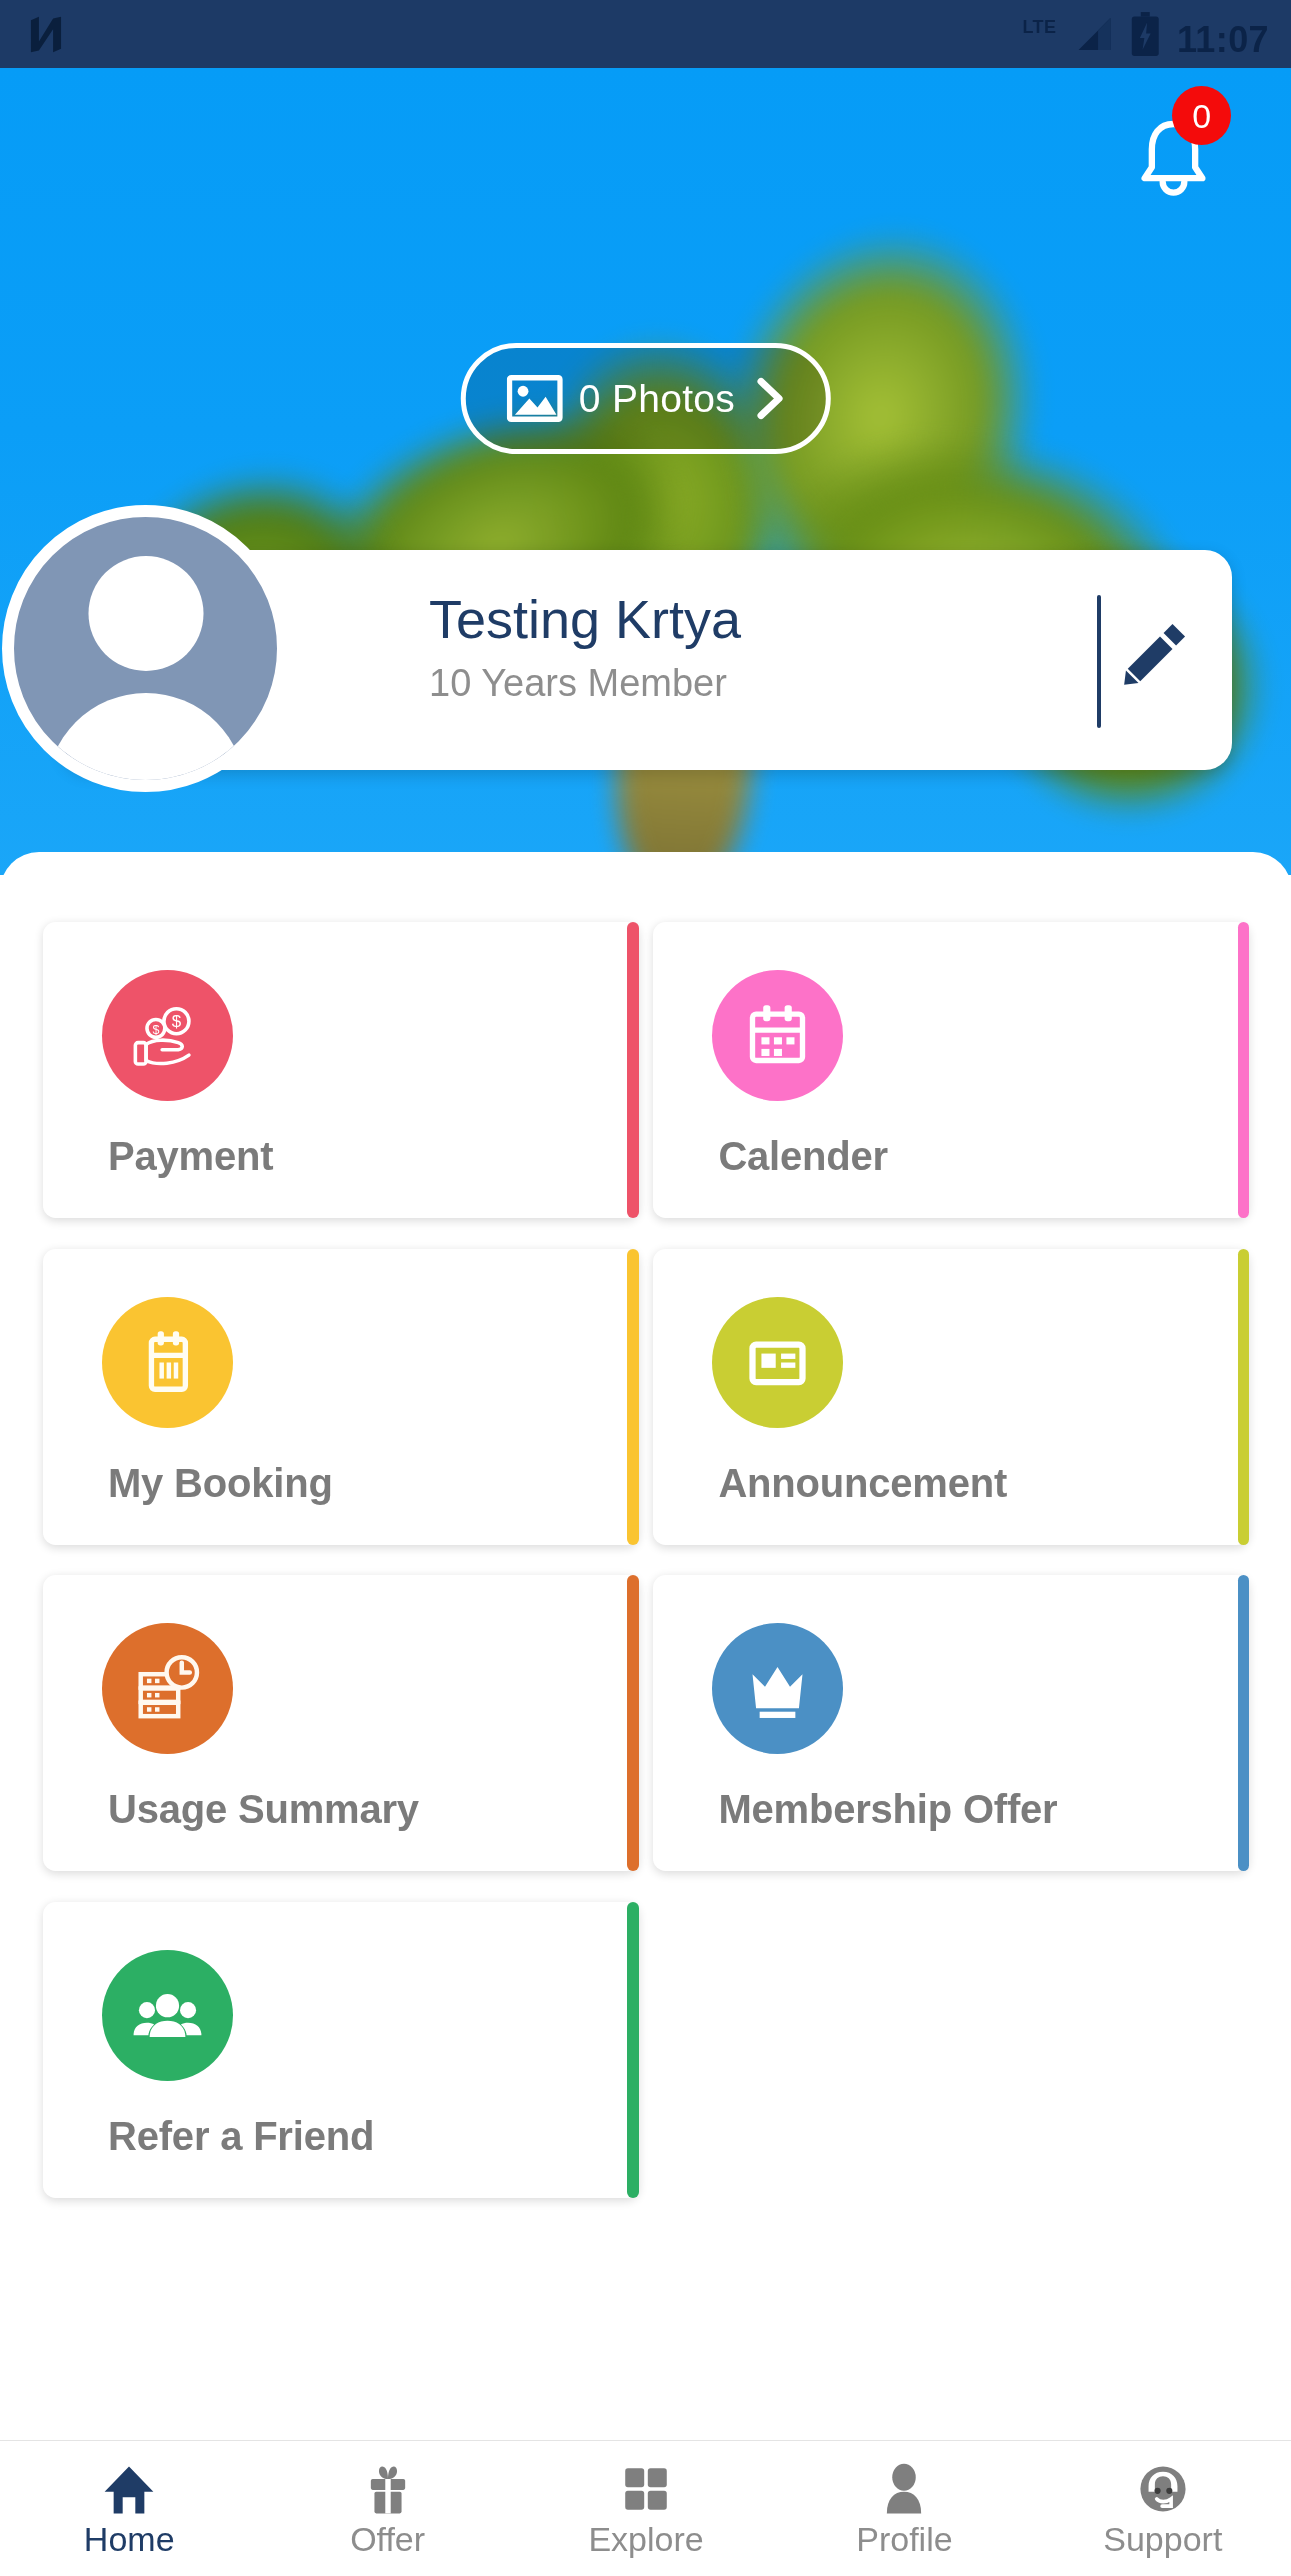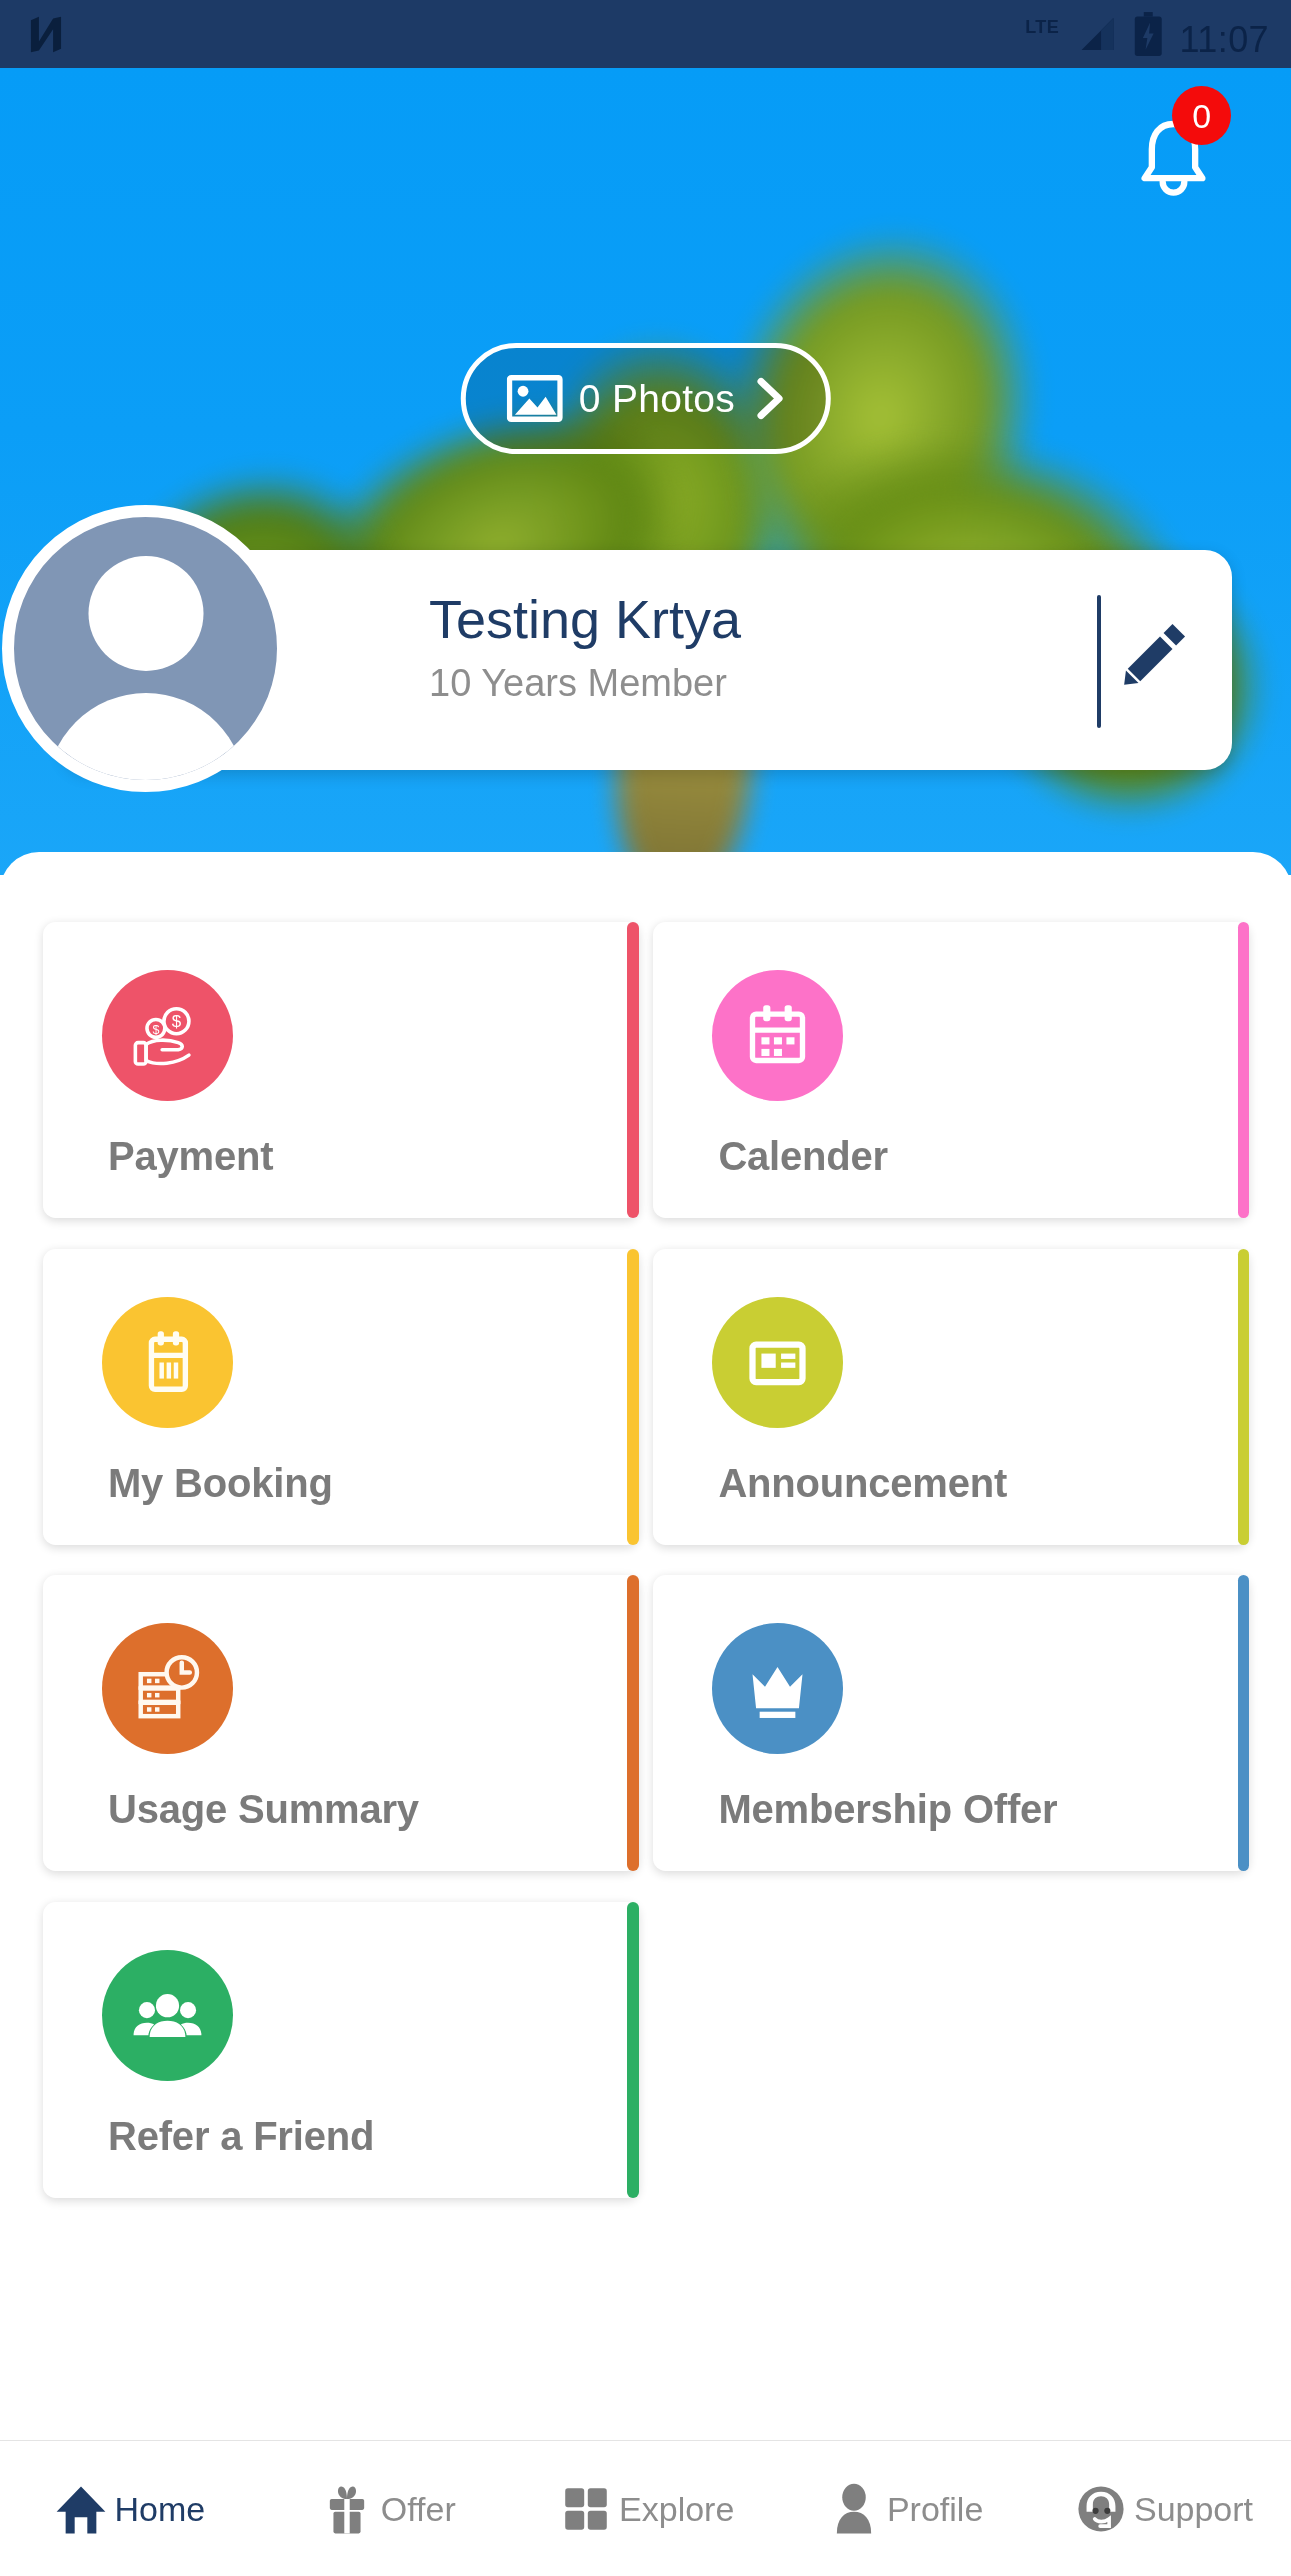--- a/index.html
+++ b/index.html
@@ -41,21 +41,21 @@
     font-size: 18px; font-weight: 700;
     letter-spacing: 0.4px;
     line-height: 1;
     margin-bottom: 16px;
   }
   .sig-tri { width: 39px; height: 36px; display:block; }
   .batt { width: 30.5px; height: 45px; display:block; }
   .clock-text {
     color: #0b2348;
     font-size: 36px;
-    font-weight: 400;
+    font-weight: 700;
     letter-spacing: 0.4px;
     line-height: 1;
     margin-top: 12px;
   }
 
   
   .hero {
     position: absolute;
     top: 68px; left: 0;
     width: 1292px;
@@ -293,21 +293,21 @@
     width: 1292px;
     height: 136px;
     background: #ffffff;
     border-top: 1.8px solid #e4e4e4;
     display: flex;
     z-index: 50;
   }
   .nav-item {
     flex: 1;
     display: flex;
-    flex-direction: row;
+    flex-direction: column;
     align-items: center;
     justify-content: center;
     gap: 5.4px;
     cursor: pointer;
   }
   .nav-icon { width: 56px; height: 56px; display: block; }
   .nav-label {
     font-size: 34px;
     font-weight: 400;
     color: #8d8d8d;

